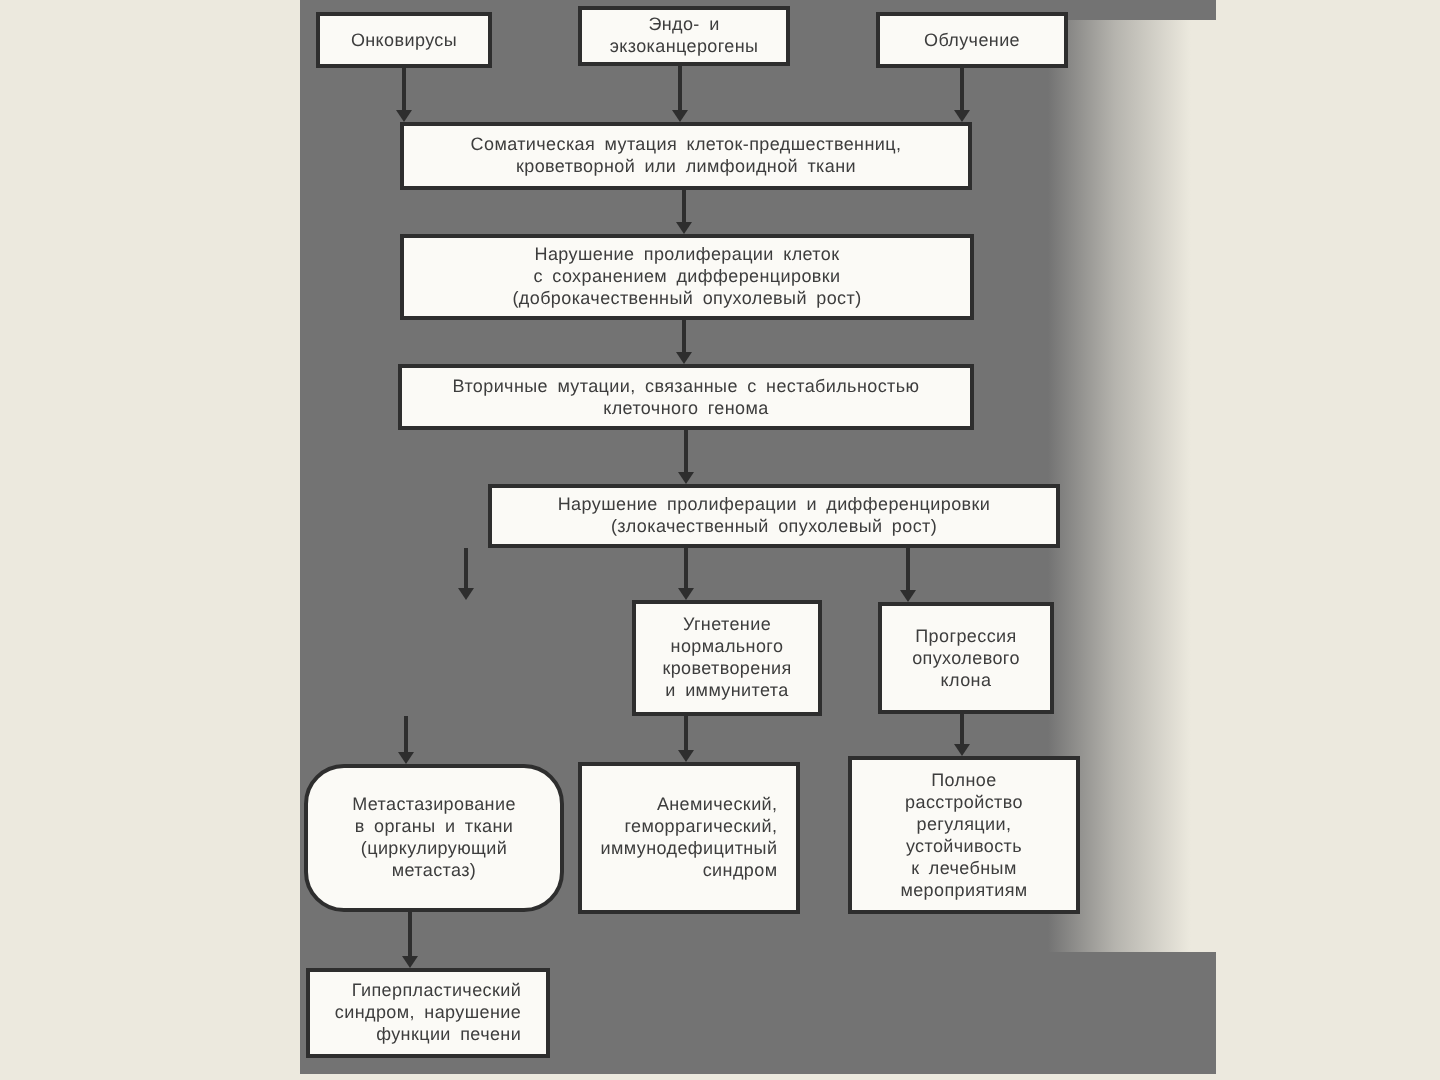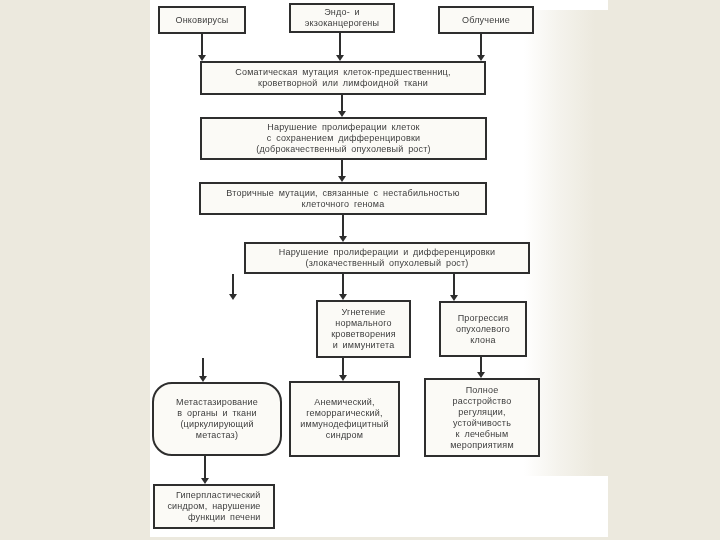--- a/index.html
+++ b/index.html
@@ -10,21 +10,21 @@
   }
   .slide {
     position: relative;
     width: 720px; height: 540px;
     background: #ece9de;
   }
   .scan {
     position: absolute;
     left: 150px; top: 0;
     width: 458px; height: 537px;
-    background: #ffffff;
+    background: #737373;
   }
   .scan-shade {
     position: absolute;
     left: 374px; top: 10px;
     width: 84px; height: 466px;
     background: linear-gradient(to right, rgba(236,233,222,0) 0%, rgba(236,233,222,0.55) 40%, #ece9de 85%);
     pointer-events: none;
   }
   .fb {
     position: absolute;
@@ -62,21 +62,21 @@
   .b-endo    { left: 139px; top: 3px;   width: 106px; height: 30px; }
   .b-irr     { left: 288px; top: 6px;   width: 96px;  height: 28px; }
   .b-somatic { left: 50px;  top: 61px;  width: 286px; height: 34px; }
   .b-benign  { left: 50px;  top: 117px; width: 287px; height: 43px; }
   .b-second  { left: 49px;  top: 182px; width: 288px; height: 33px; }
   .b-malign  { left: 50px;  top: 242px; width: 286px; height: 32px; margin-left: 44px; }
   .b-accum   { left: 10px;  top: 300px; width: 87px;  height: 58px; }
   .b-suppr   { left: 146px; top: 300px; width: 95px;  height: 58px; margin-left: 20px; }
   .b-progr   { left: 289px; top: 301px; width: 88px;  height: 56px; }
   .b-meta    { left: 2px;   top: 382px; width: 130px; height: 74px; border-radius: 20px; }
-  .b-anem    { left: 139px; top: 381px; width: 111px; height: 76px; }
+  .b-anem    { left: 139px; top: 381px; width: 111px; height: 76px; text-align: right; }
   .b-disreg  { left: 274px; top: 378px; width: 116px; height: 79px; }
   .b-hyper   { left: 3px;   top: 484px; width: 122px; height: 45px; text-align: right; }
   
   .a1  { left: 51px;  top: 34px;  height: 21px; }
   .a2  { left: 189px; top: 33px;  height: 22px; }
   .a3  { left: 330px; top: 34px;  height: 21px; }
   .a4  { left: 191px; top: 95px;  height: 16px; }
   .a5  { left: 191px; top: 160px; height: 16px; }
   .a6  { left: 192px; top: 215px; height: 21px; }
   .a7  { left: 82px;  top: 274px; height: 20px; }

